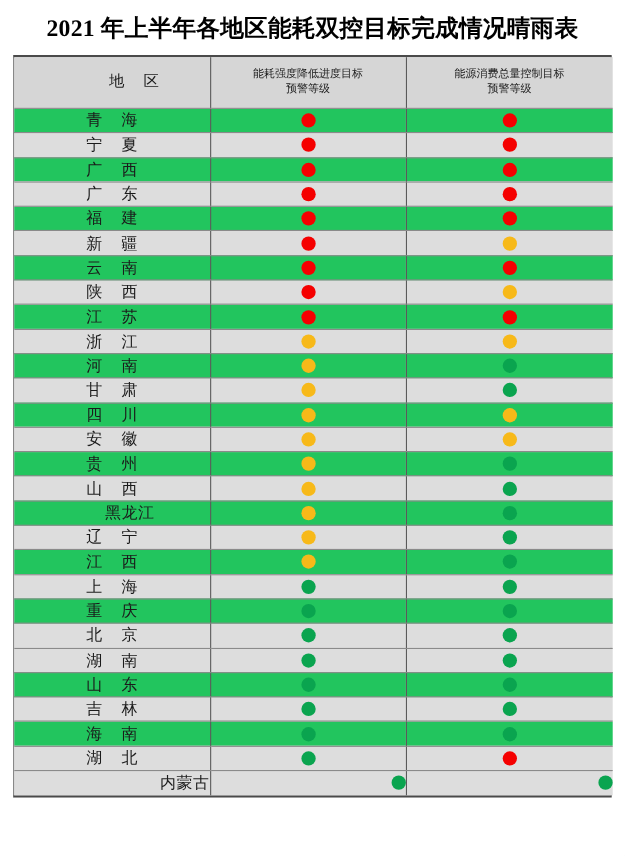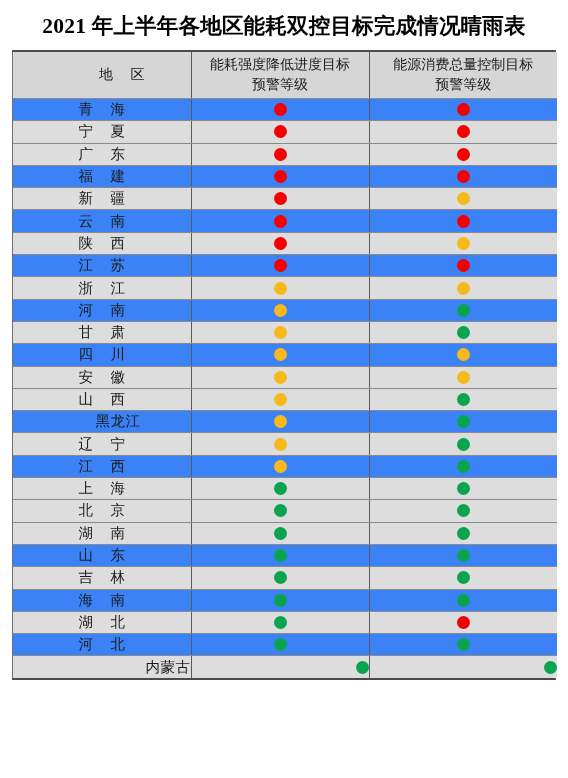--- a/index.html
+++ b/index.html
@@ -59,36 +59,36 @@
     text-align: center;
     vertical-align: middle;
   }
   table.grid th:last-child,
   table.grid td:last-child { border-right: none; margin-left: 13px; }
 
   thead th {
     background: #d6d6d6;
     height: 46px;
     font-weight: normal;
-    font-size: 14px;
+    font-size: 10px;
     line-height: 1.45;
     color: #1a1a1a;
     border-bottom: 1.5px solid #4a4a4a;
     padding: 2px 4px;
   }
   thead th.h-region {
     font-size: 14px;
     letter-spacing: 7px;
     text-indent: 7px;
     padding-left: 40px;
   }
   thead th .hl { display: block; white-space: nowrap; }
 
   tbody tr { height: 22.3px; }
-  tbody tr.odd  td { background: #3b82f6; }
+  tbody tr.odd  td { background: #22c55e; }
   tbody tr.even td { background: #dddddd; }
   tbody tr:last-child td { border-bottom: none; text-align: right; }
 
   td.region {
     font-size: 14.5px;
     color: #1b1b1b;
     white-space: nowrap;
     letter-spacing: 7px;
     text-indent: 7px;
   }
@@ -137,20 +137,25 @@
           <tr class="odd">
             <td class="region">青 海</td>
             <td class="dotcell"><span class="dot red"></span></td>
             <td class="dotcell"><span class="dot red"></span></td>
           </tr>
           <tr class="even">
             <td class="region">宁 夏</td>
             <td class="dotcell"><span class="dot red"></span></td>
             <td class="dotcell"><span class="dot red"></span></td>
           </tr>
+          <tr class="odd">
+            <td class="region">广 西</td>
+            <td class="dotcell"><span class="dot red"></span></td>
+            <td class="dotcell"><span class="dot red"></span></td>
+          </tr>
           <tr class="even">
             <td class="region">广 东</td>
             <td class="dotcell"><span class="dot red"></span></td>
             <td class="dotcell"><span class="dot red"></span></td>
           </tr>
           <tr class="odd">
             <td class="region">福 建</td>
             <td class="dotcell"><span class="dot red"></span></td>
             <td class="dotcell"><span class="dot red"></span></td>
           </tr>
@@ -192,20 +197,25 @@
           <tr class="odd">
             <td class="region">四 川</td>
             <td class="dotcell"><span class="dot orange"></span></td>
             <td class="dotcell"><span class="dot orange"></span></td>
           </tr>
           <tr class="even">
             <td class="region">安 徽</td>
             <td class="dotcell"><span class="dot orange"></span></td>
             <td class="dotcell"><span class="dot orange"></span></td>
           </tr>
+          <tr class="odd">
+            <td class="region">贵 州</td>
+            <td class="dotcell"><span class="dot orange"></span></td>
+            <td class="dotcell"><span class="dot green"></span></td>
+          </tr>
           <tr class="even">
             <td class="region">山 西</td>
             <td class="dotcell"><span class="dot orange"></span></td>
             <td class="dotcell"><span class="dot green"></span></td>
           </tr>
           <tr class="odd">
             <td class="region wide">黑龙江</td>
             <td class="dotcell"><span class="dot orange"></span></td>
             <td class="dotcell"><span class="dot green"></span></td>
           </tr>
@@ -217,20 +227,25 @@
           <tr class="odd">
             <td class="region">江 西</td>
             <td class="dotcell"><span class="dot orange"></span></td>
             <td class="dotcell"><span class="dot green"></span></td>
           </tr>
           <tr class="even">
             <td class="region">上 海</td>
             <td class="dotcell"><span class="dot green"></span></td>
             <td class="dotcell"><span class="dot green"></span></td>
           </tr>
+          <tr class="odd">
+            <td class="region">重 庆</td>
+            <td class="dotcell"><span class="dot green"></span></td>
+            <td class="dotcell"><span class="dot green"></span></td>
+          </tr>
           <tr class="even">
             <td class="region">北 京</td>
             <td class="dotcell"><span class="dot green"></span></td>
             <td class="dotcell"><span class="dot green"></span></td>
           </tr>
           <tr class="even">
             <td class="region">湖 南</td>
             <td class="dotcell"><span class="dot green"></span></td>
             <td class="dotcell"><span class="dot green"></span></td>
           </tr>
@@ -246,25 +261,20 @@
           </tr>
           <tr class="odd">
             <td class="region">海 南</td>
             <td class="dotcell"><span class="dot green"></span></td>
             <td class="dotcell"><span class="dot green"></span></td>
           </tr>
           <tr class="even">
             <td class="region">湖 北</td>
             <td class="dotcell"><span class="dot green"></span></td>
             <td class="dotcell"><span class="dot red"></span></td>
-          </tr>
-          <tr class="odd">
-            <td class="region">河 北</td>
-            <td class="dotcell"><span class="dot green"></span></td>
-            <td class="dotcell"><span class="dot green"></span></td>
           </tr>
           <tr class="even">
             <td class="region wide">内蒙古</td>
             <td class="dotcell"><span class="dot green"></span></td>
             <td class="dotcell"><span class="dot green"></span></td>
           </tr>
         </tbody>
     </table>
   </div>
 

